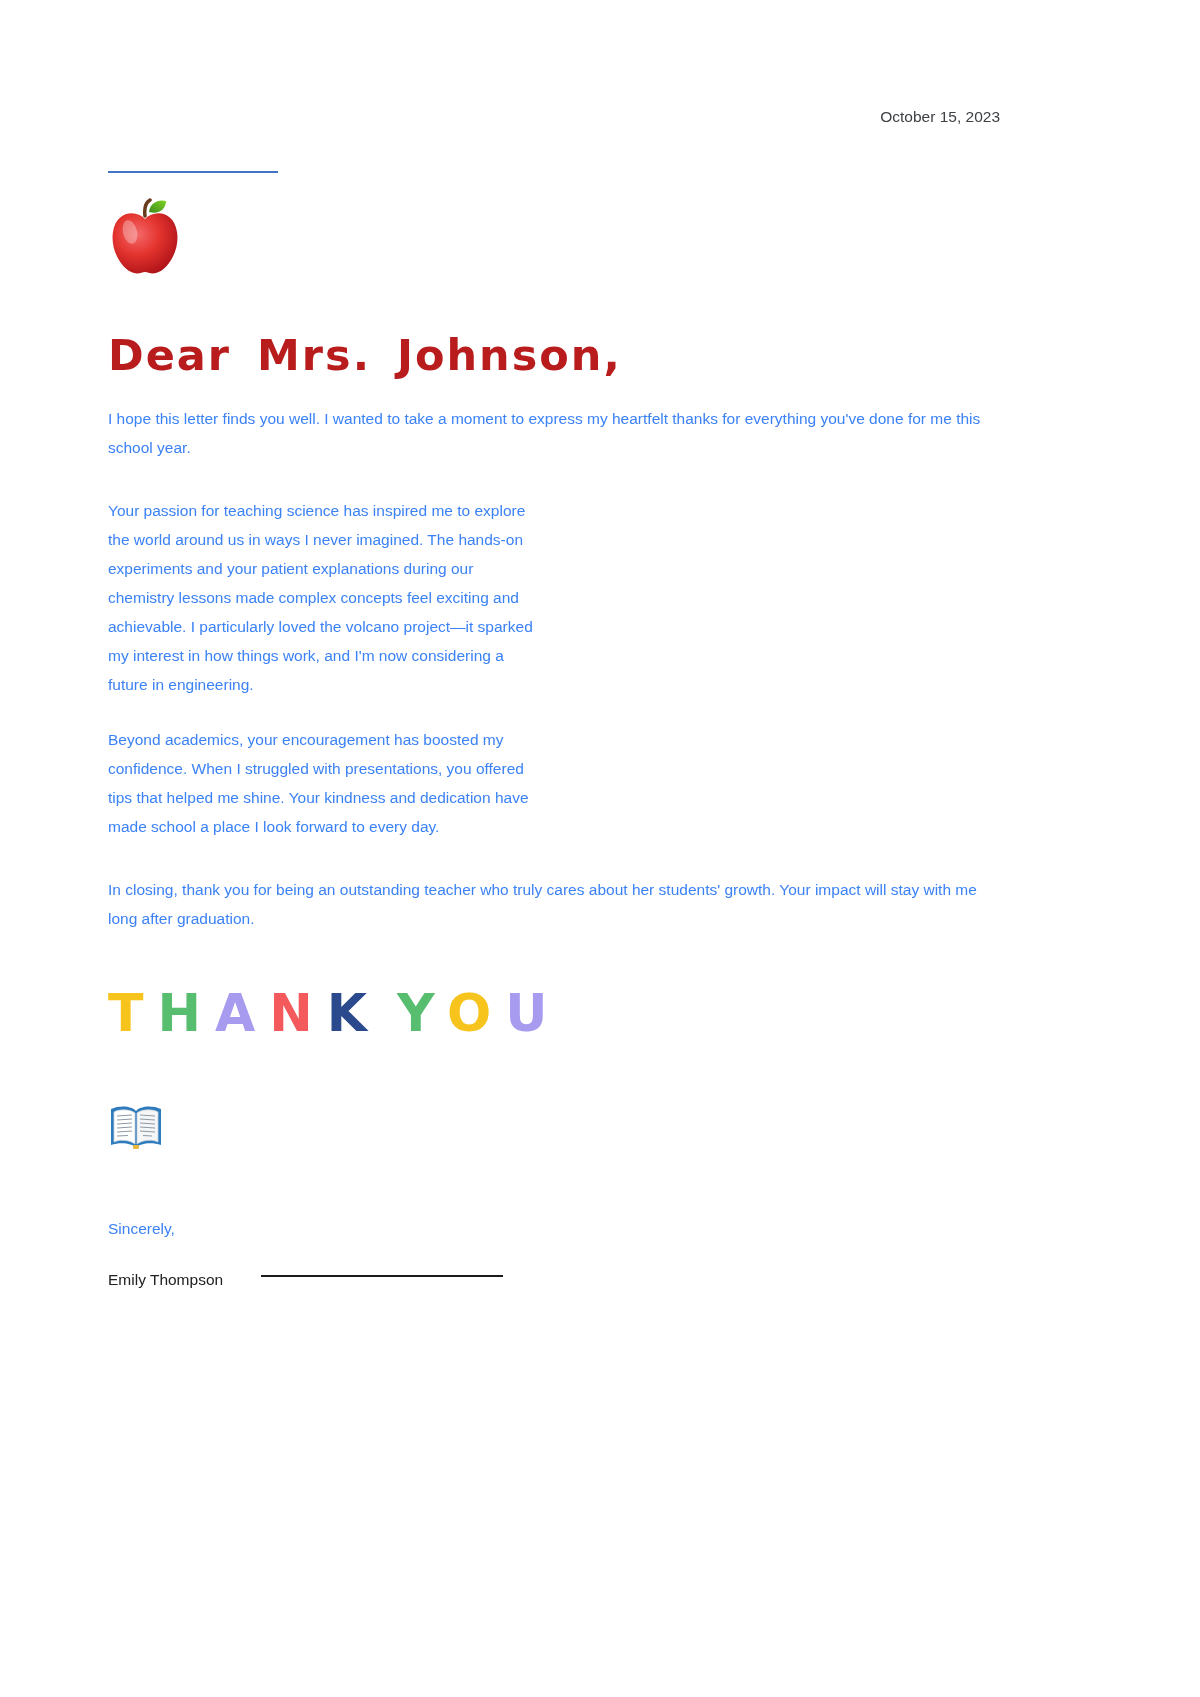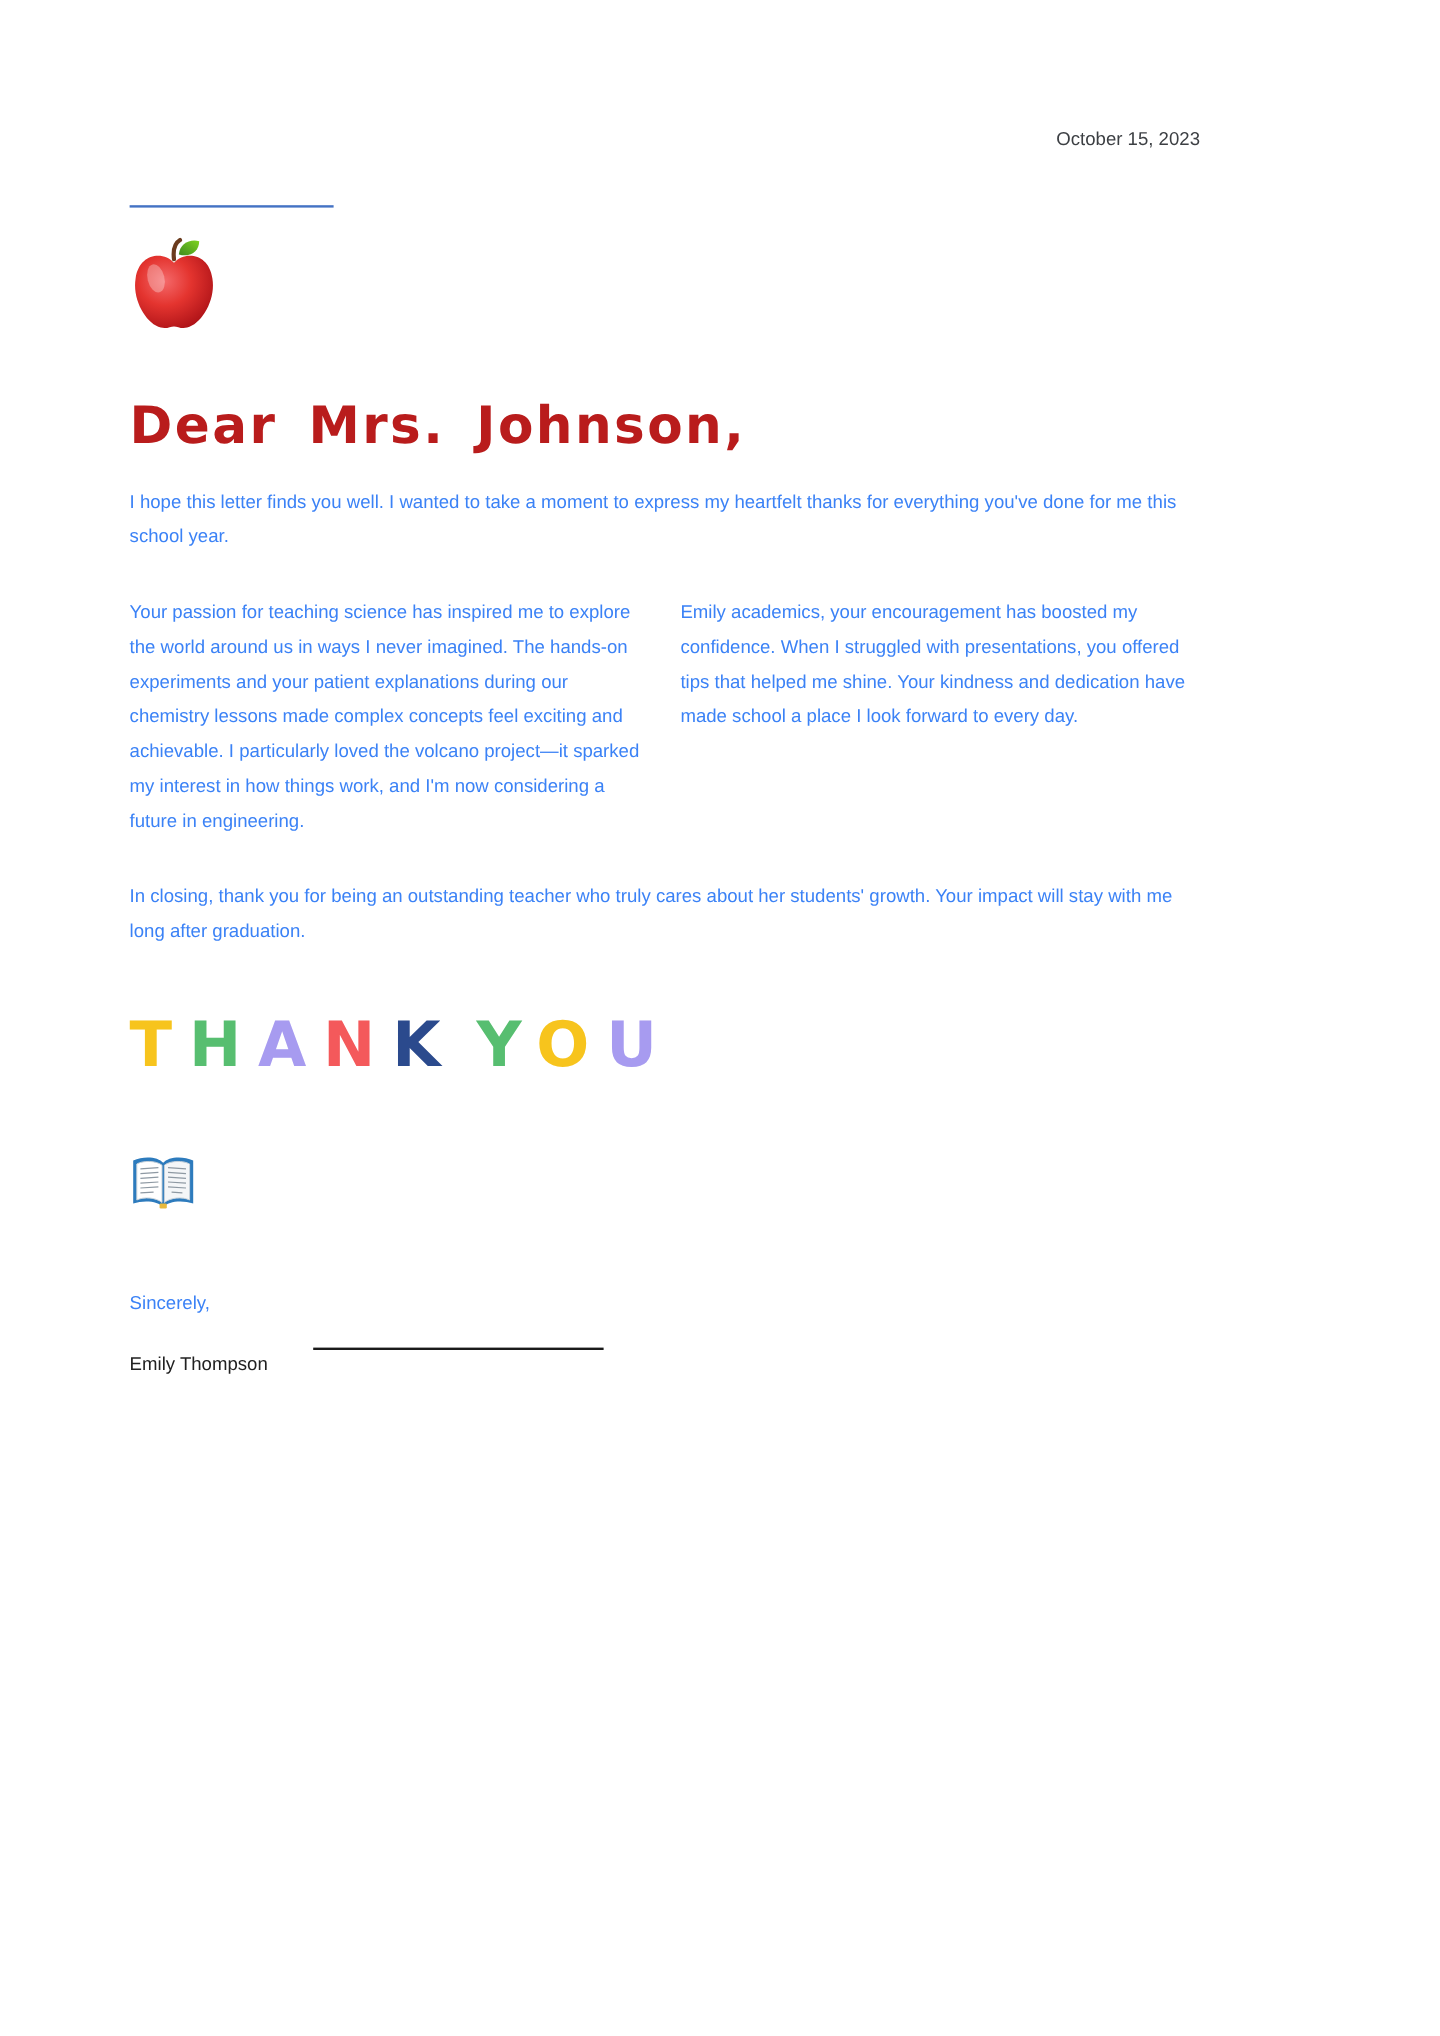--- a/index.html
+++ b/index.html
@@ -48,20 +48,21 @@
   .body-text {
     font-size: 15.5px;
     line-height: 29px;
     color: #3b82f6;
   }
   .intro { margin-top: 26px; max-width: 892px; }
   .columns {
     margin-top: 34px;
     display: flex;
     gap: 26px;
+    flex-direction: column;
   }
   .col { width: 433px; }
   .closing { margin-top: 34px; max-width: 892px; }
   .thankyou {
     margin-top: 50px;
     text-align: left;
     font-family: "DejaVu Sans", sans-serif;
     font-weight: 700;
     font-size: 52px;
     line-height: 60px;
@@ -71,21 +72,21 @@
   .thankyou .word-gap { margin-right: 16px; }
   .book-wrap {
     margin-top: 62px;
     width: 56px;
     height: 46px;
   }
   .signoff { margin-top: 63px; }
   .signature-row {
     margin-top: 22px;
     display: flex;
-    align-items: flex-start;
+    align-items: center;
   }
   .signature-name {
     font-size: 15.5px;
     line-height: 29px;
   }
   .signature-line {
     width: 242px;
     height: 0;
     border-top: 2px solid #1a1a1a;
     margin-left: 38px;
@@ -120,21 +121,21 @@
       <ellipse cx="22" cy="34" rx="7" ry="12" fill="rgba(255,255,255,0.30)" transform="rotate(-14 22 34)"></ellipse>
     </svg>
   </div>
 
   <h1 class="greeting" style="color:#b91c1c">Dear Mrs. Johnson,</h1>
 
   <p class="body-text intro">I hope this letter finds you well. I wanted to take a moment to express my heartfelt thanks for everything you've done for me this school year.</p>
 
   <div class="columns">
     <p class="body-text col" style="margin:0">Your passion for teaching science has inspired me to explore the world around us in ways I never imagined. The hands-on experiments and your patient explanations during our chemistry lessons made complex concepts feel exciting and achievable. I particularly loved the volcano project—it sparked my interest in how things work, and I'm now considering a future in engineering.</p>
-    <p class="body-text col" style="margin:0">Emily academics, your encouragement has boosted my confidence. When I struggled with presentations, you offered tips that helped me shine. Your kindness and dedication have made school a place I look forward to every day.</p>
+    <p class="body-text col" style="margin:0">Beyond academics, your encouragement has boosted my confidence. When I struggled with presentations, you offered tips that helped me shine. Your kindness and dedication have made school a place I look forward to every day.</p>
   </div>
 
   <p class="body-text closing">In closing, thank you for being an outstanding teacher who truly cares about her students' growth. Your impact will stay with me long after graduation.</p>
 
   <div class="thankyou">
     <span style="color: rgb(247, 196, 29);">T</span><span style="color: rgb(87, 190, 112);">H</span><span style="color: rgb(167, 155, 240);">A</span><span style="color: rgb(244, 89, 91);">N</span><span class="word-gap" style="color: rgb(43, 74, 141);">K</span><span style="color: rgb(87, 190, 112);">Y</span><span style="color: rgb(247, 196, 29);">O</span><span style="color: rgb(167, 155, 240);">U</span>
   </div>
 
   <div class="book-wrap">
     <svg width="56" height="46" viewBox="0 0 56 46" xmlns="http://www.w3.org/2000/svg">

